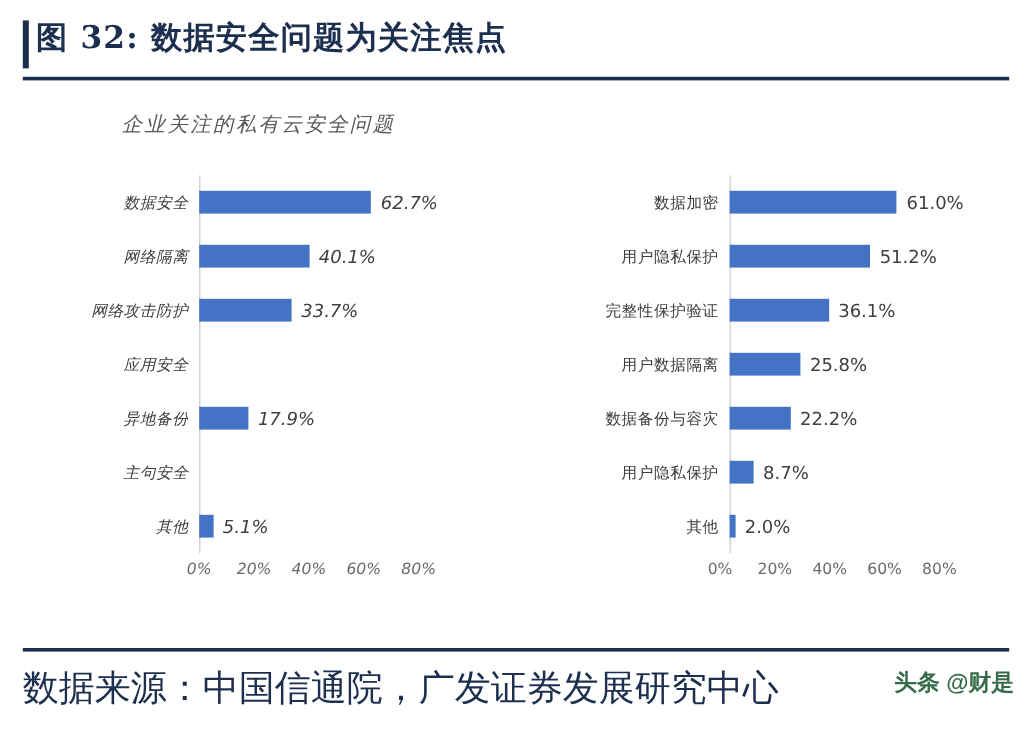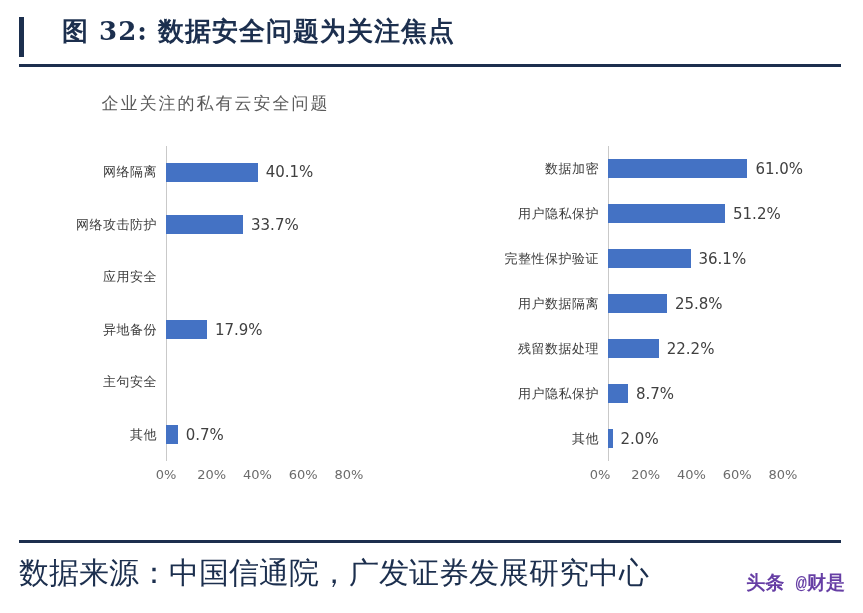--- a/index.html
+++ b/index.html
@@ -34,21 +34,20 @@
   .fig-title {
     position: absolute;
     left: 30px;
     top: 0px;
     font-family: "DejaVu Serif", "Liberation Serif", serif;
     font-size: 26px;
     font-weight: bold;
     color: #1c2f4e;
     letter-spacing: 1px;
     white-space: nowrap;
-    margin-left: 32px;
   }
   .rule-top {
     position: absolute;
     left: 19px;
     top: 64px;
     width: 822px;
     height: 3px;
     background: #1c2f4e;
   }
   .rule-bottom {
@@ -64,44 +63,44 @@
     left: 19px;
     top: 553px;
     font-family: "DejaVu Serif", "Liberation Serif", serif;
     font-size: 30px;
     color: #1c2f4e;
     white-space: nowrap;
   }
   .watermark {
     position: absolute;
     right: 18px;
-    top: 570px;
-    font-family: Liberation Mono, monospace;
+    top: 556px;
+    font-family: Liberation Sans, sans-serif;
     font-size: 19px;
     font-weight: bold;
-    color: #4c1d95;
+    color: #14532d;
     opacity: 0.85;
     white-space: nowrap;
   }
 
   
   .charts-area {
     position: absolute;
     left: 0;
     top: 80px;
     width: 863px;
     height: 450px;
   }
   .chart {
     position: absolute;
     top: 0;
     width: 431px;
     height: 450px;
   }
-  .chart.left  { left: 0px; }
+  .chart.left  { left: 0px; font-style: italic; }
   .chart.right { left: 432px; }
 
   .chart-title {
     position: absolute;
     top: 12px;
     left: 0;
     width: 431px;
     text-align: center;
     font-family: "DejaVu Serif", "Liberation Serif", serif;
     font-size: 17px;
@@ -199,20 +198,27 @@
 </div>
 <div class="rule-top"></div>
 
 <div class="charts-area">
   <div class="chart left">
     <div class="chart-title">企业关注的私有云安全问题</div>
     <div class="plot">
       <div class="axis-line" style="left: 136px;"></div>
       <div class="rows">
           <div class="row" style="--axis: 136px;">
+            <div class="cat-label">数据安全</div>
+            <div class="bar-wrap">
+              <div class="bar" style="width: 143.332px; background: rgb(68, 114, 196);"></div>
+              <div class="bar-value">62.7%</div>
+            </div>
+          </div>
+          <div class="row" style="--axis: 136px;">
             <div class="cat-label">网络隔离</div>
             <div class="bar-wrap">
               <div class="bar" style="width: 91.6686px; background: rgb(68, 114, 196);"></div>
               <div class="bar-value">40.1%</div>
             </div>
           </div>
           <div class="row" style="--axis: 136px;">
             <div class="cat-label">网络攻击防护</div>
             <div class="bar-wrap">
               <div class="bar" style="width: 77.0382px; background: rgb(68, 114, 196);"></div>
@@ -229,21 +235,21 @@
               <div class="bar-value">17.9%</div>
             </div>
           </div>
           <div class="row" style="--axis: 136px;">
             <div class="cat-label">主句安全</div>
           </div>
           <div class="row" style="--axis: 136px;">
             <div class="cat-label">其他</div>
             <div class="bar-wrap">
               <div class="bar" style="width: 11.6586px; background: rgb(68, 114, 196);"></div>
-              <div class="bar-value">0.7%</div>
+              <div class="bar-value">5.1%</div>
             </div>
           </div>
         </div>
     </div>
     <div class="xaxis">
         <div class="xtick" style="left: 136px;">0%</div>
         <div class="xtick" style="left: 181.72px;">20%</div>
         <div class="xtick" style="left: 227.44px;">40%</div>
         <div class="xtick" style="left: 273.16px;">60%</div>
         <div class="xtick" style="left: 318.88px;">80%</div>
@@ -276,21 +282,21 @@
             </div>
           </div>
           <div class="row" style="--axis: 136px;">
             <div class="cat-label">用户数据隔离</div>
             <div class="bar-wrap">
               <div class="bar" style="width: 58.9788px; background: rgb(68, 114, 196);"></div>
               <div class="bar-value">25.8%</div>
             </div>
           </div>
           <div class="row" style="--axis: 136px;">
-            <div class="cat-label">残留数据处理</div>
+            <div class="cat-label">数据备份与容灾</div>
             <div class="bar-wrap">
               <div class="bar" style="width: 50.7492px; background: rgb(68, 114, 196);"></div>
               <div class="bar-value">22.2%</div>
             </div>
           </div>
           <div class="row" style="--axis: 136px;">
             <div class="cat-label">用户隐私保护</div>
             <div class="bar-wrap">
               <div class="bar" style="width: 19.8882px; background: rgb(68, 114, 196);"></div>
               <div class="bar-value">8.7%</div>

